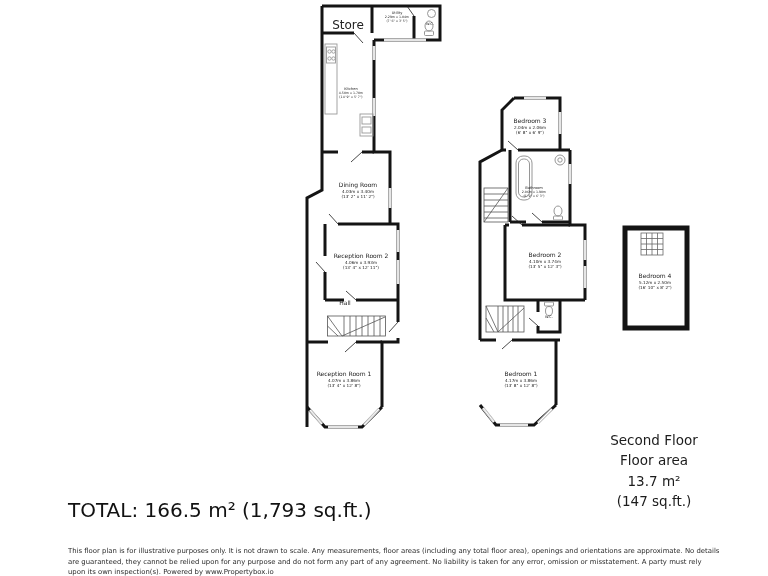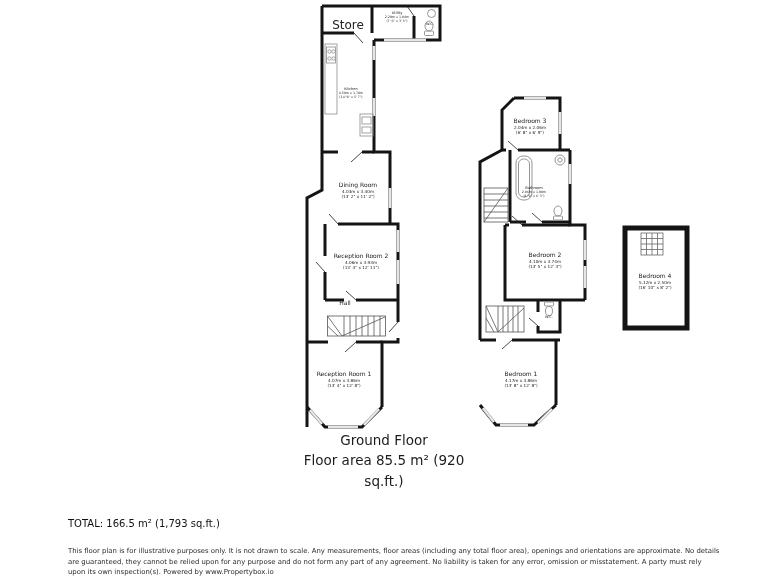--- a/index.html
+++ b/index.html
@@ -6,21 +6,21 @@
   #stage{position:relative;width:768px;height:576px;background:#ffffff;overflow:hidden;
          font-family:"DejaVu Sans","Liberation Sans",sans-serif;color:#1c1c1c;}
   .plan{position:absolute;}
   .room-label{position:absolute;text-align:center;color:#222;line-height:1.25;pointer-events:none;}
   .rname{font-size:6px;}
   .rname.big{font-size:12px;}
   .rdim{font-size:4.2px;}
   .tiny .rname{font-size:3.6px;}
   .tiny .rdim{font-size:3.2px;}
   .floor-caption{position:absolute;text-align:center;font-size:13.5px;line-height:1.5;color:#1c1c1c;}
-  #total-line{position:absolute;left:68px;top:518px;font-size:10px;color:#111;}
+  #total-line{position:absolute;left:68px;top:498px;font-size:20px;color:#111;}
   #disclaimer{position:absolute;left:68px;top:546px;width:652px;font-size:6.9px;line-height:1.55;color:#2a2a2a;}
   svg{display:block;}
 </style>
 </head>
 <body>
 
 <div id="stage">
 
   <div class="plan" style="left:298px;top:2px;">
     <svg width="152" height="430" viewBox="0 0 152 430">
@@ -244,21 +244,21 @@
     <div class="rdim">4.17m x 3.86m</div>
     <div class="rdim">(13' 8" x 12' 8")</div>
   </div>
 
   <div class="room-label" style="left:615px;top:272px;width:80px;">
     <div class="rname">Bedroom 4</div>
     <div class="rdim">5.12m x 2.50m</div>
     <div class="rdim">(16' 10" x 8' 2")</div>
   </div>
 
-  <div class="floor-caption" style="left:296px;top:430px;width:176px;">
-    <div>Ground Floor</div>
-    <div>Floor area 85.5 m² (920 sq.ft.)</div>
+  <div class="floor-caption" style="left:610px;top:430px;width:88px;">
+    <div>Second Floor</div>
+    <div>Floor area 13.7 m² (147 sq.ft.)</div>
   </div>
 
   <div id="total-line">TOTAL: 166.5 m² (1,793 sq.ft.)</div>
   <div id="disclaimer">This floor plan is for illustrative purposes only. It is not drawn to scale. Any measurements, floor areas (including any total floor area), openings and orientations are approximate. No details are guaranteed, they cannot be relied upon for any purpose and do not form any part of any agreement. No liability is taken for any error, omission or misstatement. A party must rely upon its own inspection(s). Powered by www.Propertybox.io</div>
 
 </div>
 
 </body></html>

